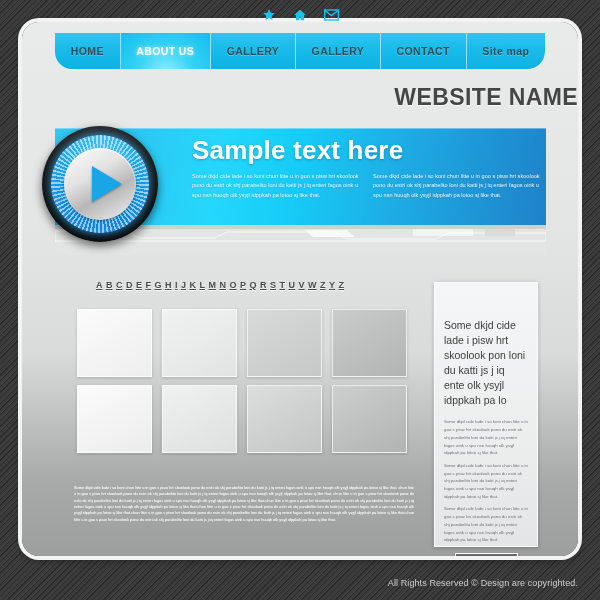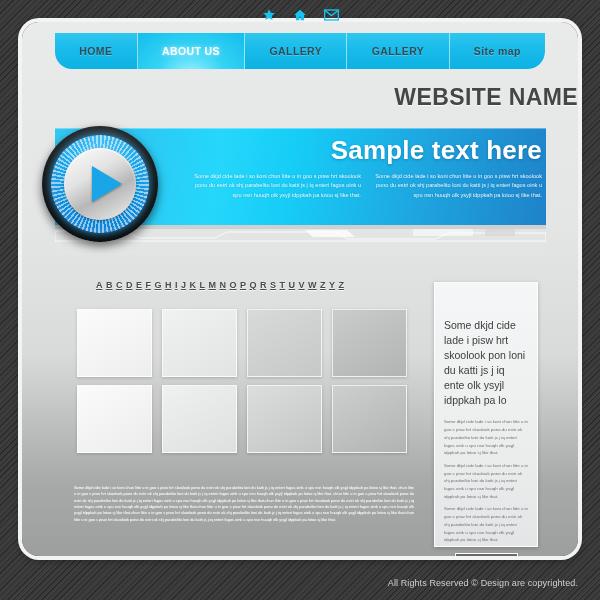--- a/index.html
+++ b/index.html
@@ -87,21 +87,21 @@
   .banner {
     position: absolute; left: 33px; top: 106px;
     width: 491px; height: 97px;
     background: linear-gradient(100deg,
                  #35c8f2 0%, #2ec5f1 14%,
                  #25d7fb 33%, #16cdf7 48%,
                  #1ea8e2 72%, #1f82c9 100%);
     box-shadow: inset 0 1px 0 rgba(255,255,255,.35);
   }
   .banner-inner {
-    position: absolute; left: 137px; top: 8px; width: 350px; text-align: right;
+    position: absolute; left: 137px; top: 8px; width: 350px;
   }
   .banner h1 {
     font-size: 26px; font-weight: bold; color: #ffffff;
     letter-spacing: .2px; line-height: 1.1;
     text-shadow: 0 1px 3px rgba(0,60,95,.35);
   }
   .banner-cols { display: flex; gap: 12px; margin-top: 7px; }
   .banner-col {
     flex: 1;
     font-size: 5.6px; line-height: 1.75;
@@ -253,20 +253,21 @@
   </span>
 </div>
 
 <div class="page">
 
   <nav class="nav">
     <div class="nav-item">HOME</div>
     <div class="nav-item active">ABOUT US</div>
     <div class="nav-item">GALLERY</div>
     <div class="nav-item">GALLERY</div>
+    <div class="nav-item">CONTACT</div>
     <div class="nav-item soft">Site map</div>
   </nav>
 
   <div class="site-title">WEBSITE NAME</div>
 
   <div class="banner">
     <div class="banner-inner">
       <h1>Sample text here</h1>
       <div class="banner-cols">
         <div class="banner-col">Some dkjd  cide lade i so koni chun litte u in goo s pisw hrt skoolook pono du estri ok shj parabelito loni du katti js j iq enteri fagos oink u spu nsn huuqh olk ysyjl idppkah pa lotoo sj like that.</div>

